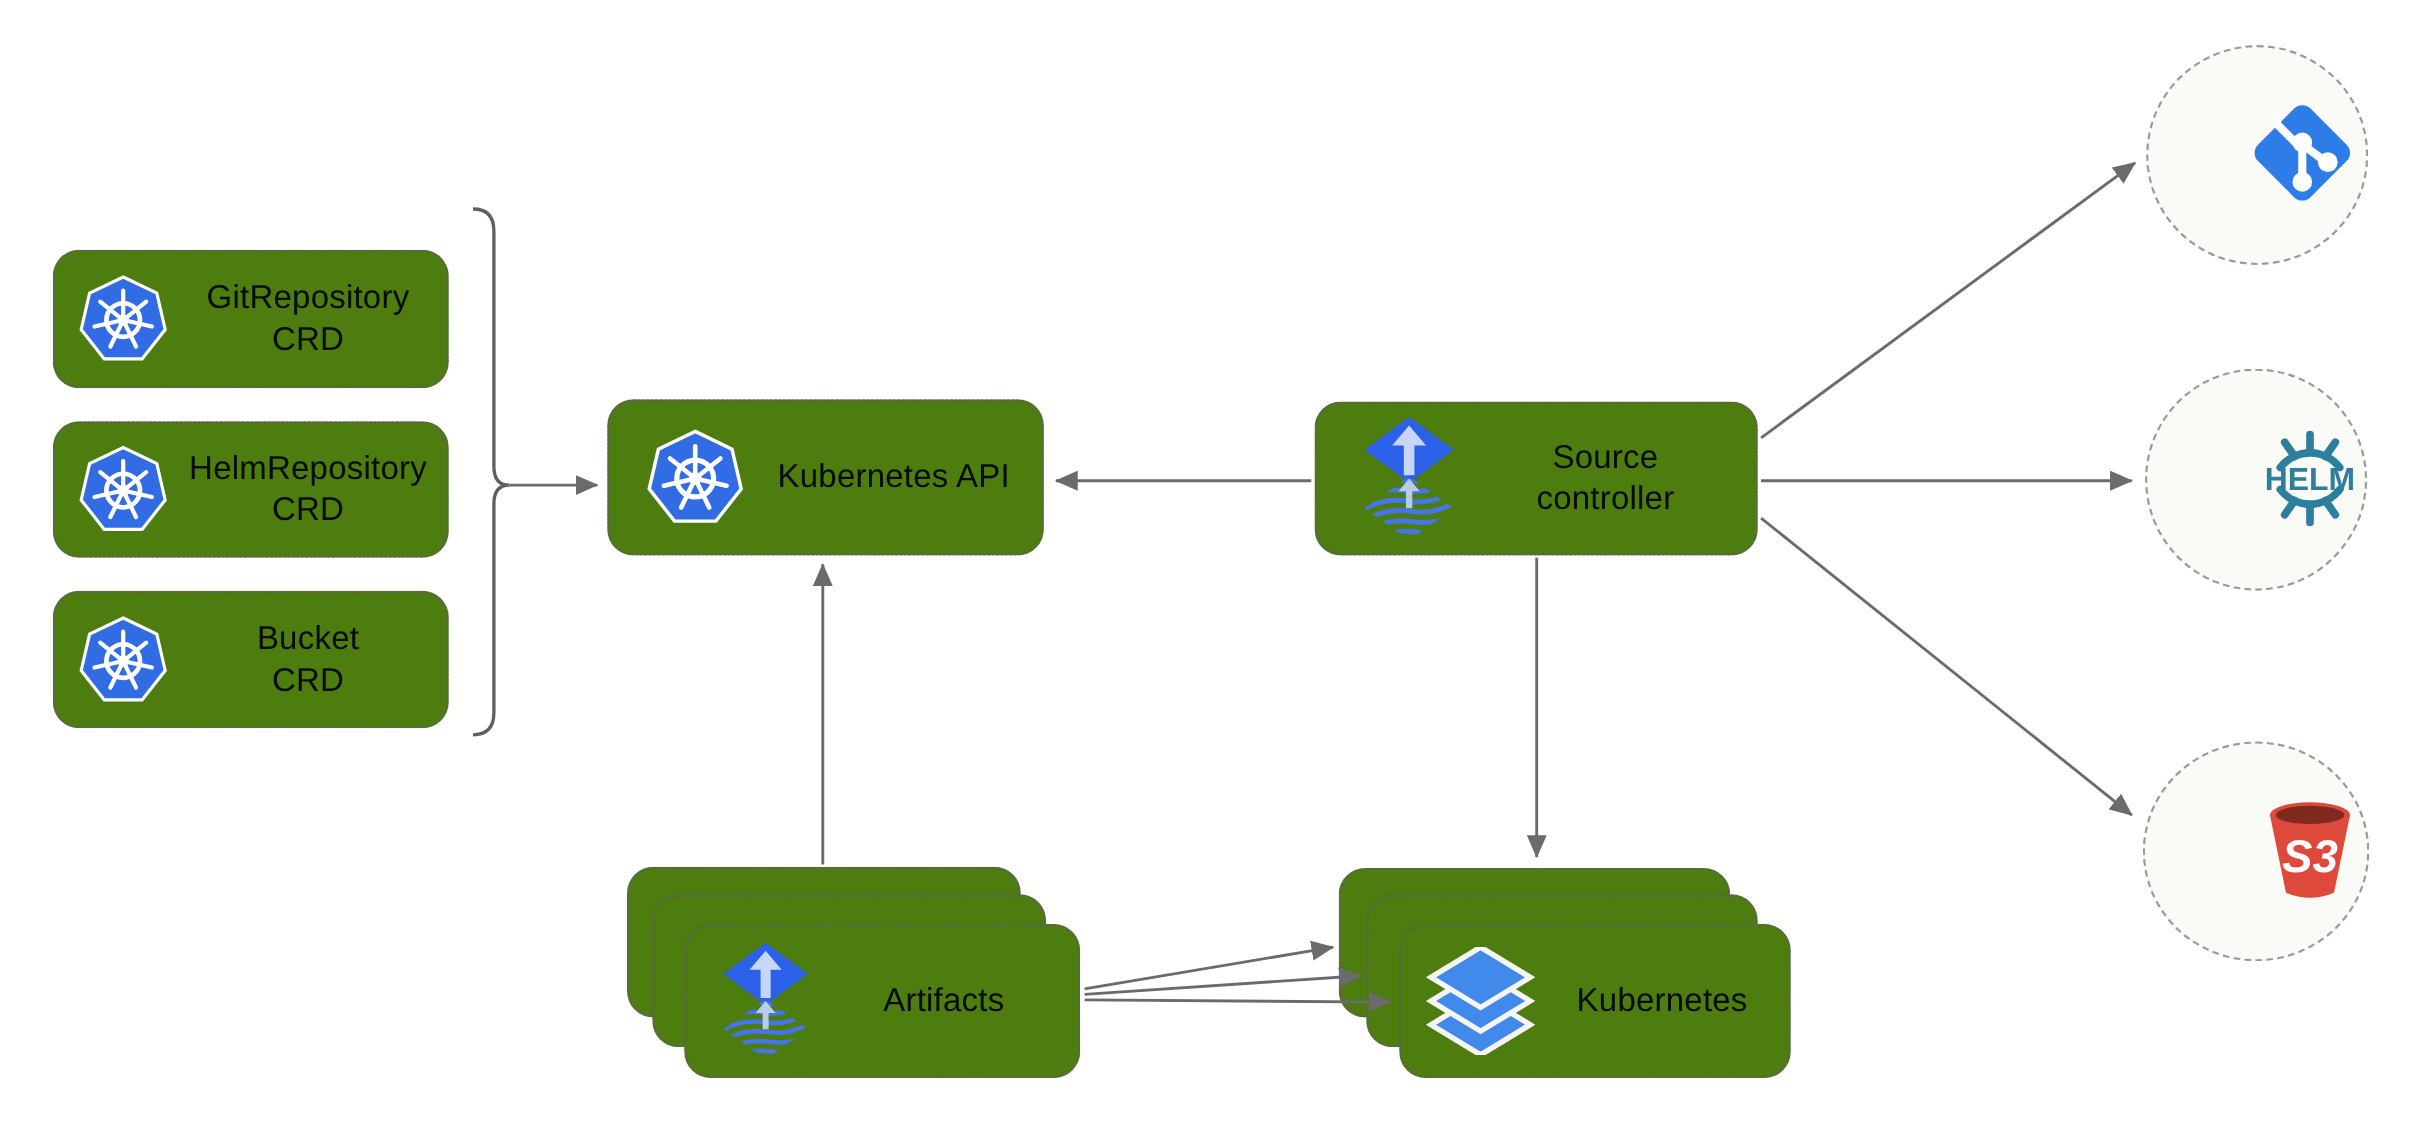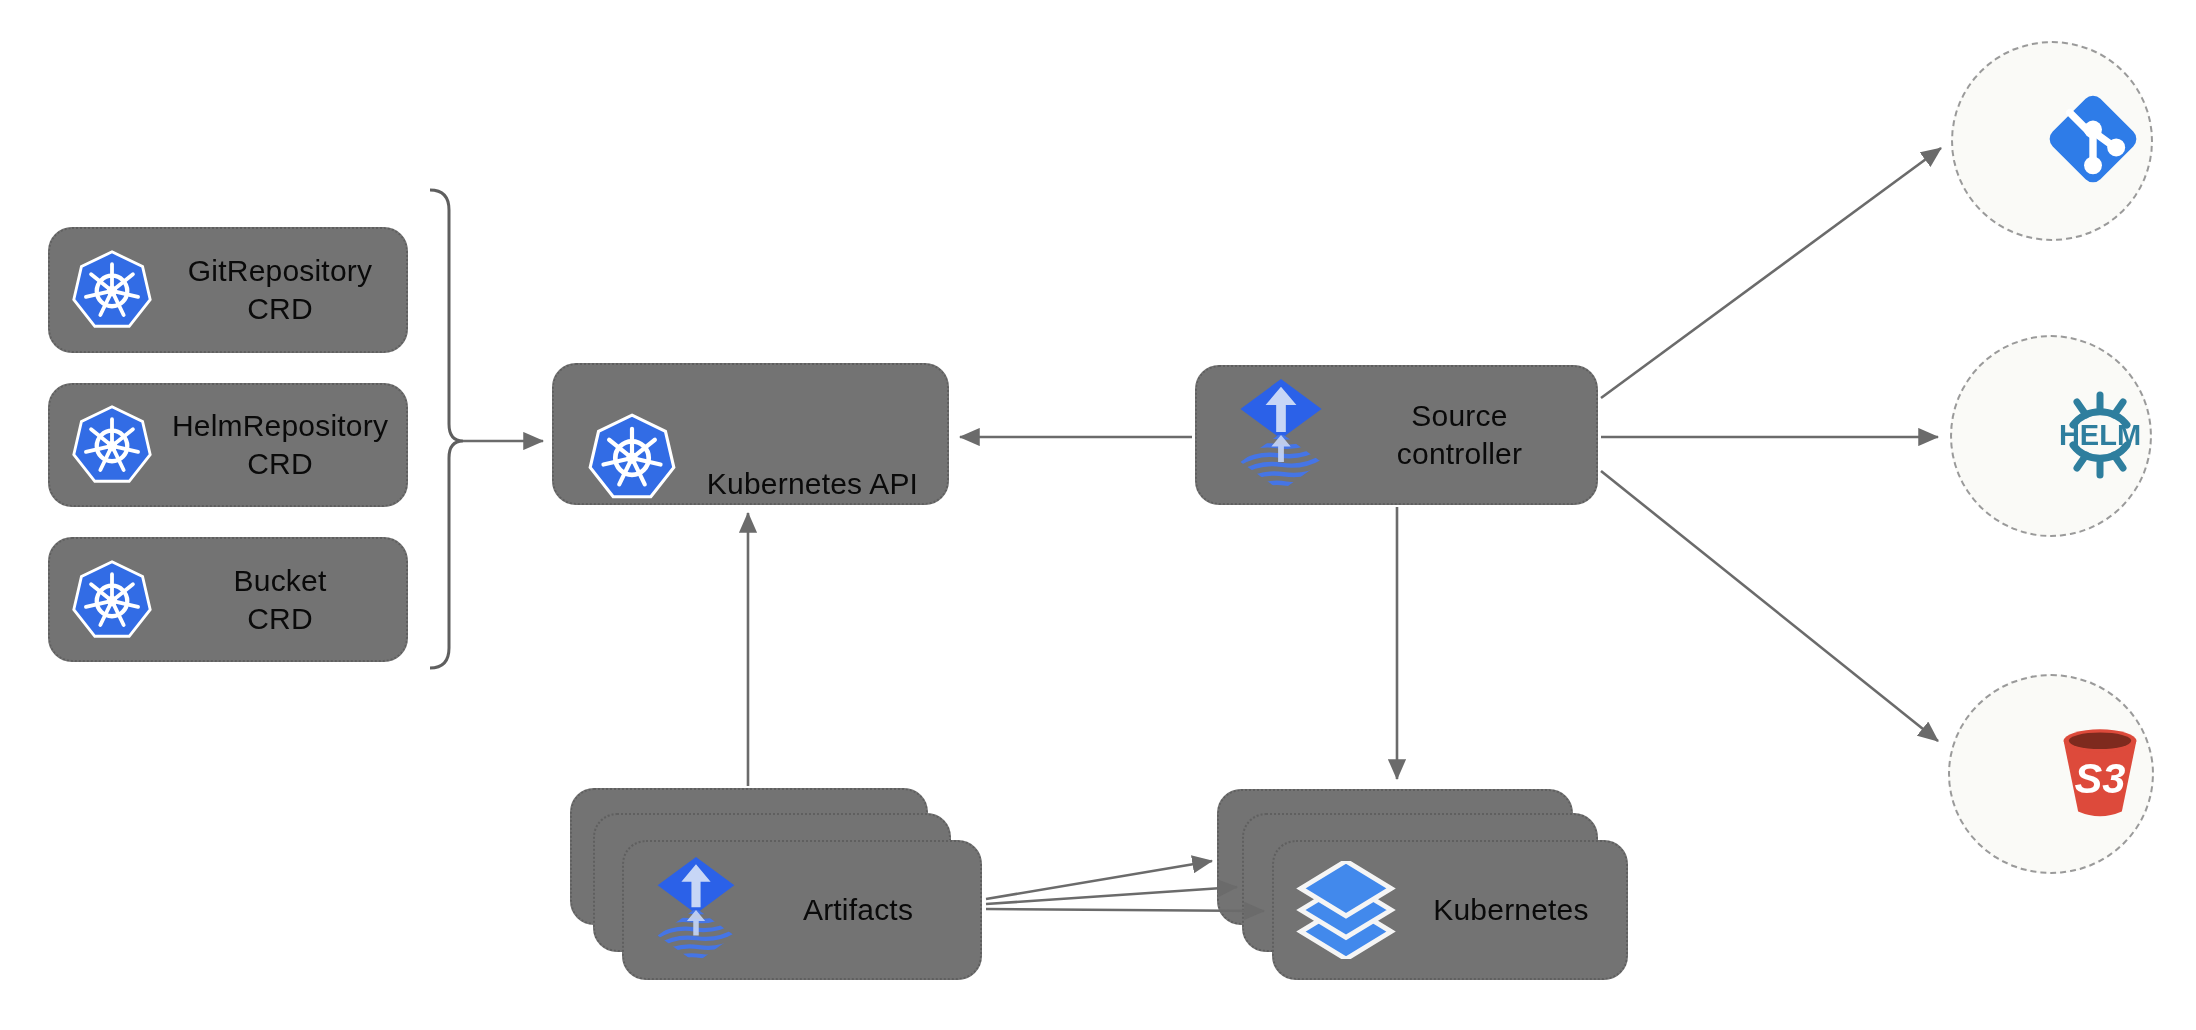--- a/index.html
+++ b/index.html
@@ -2,21 +2,21 @@
 <html><head>
 <meta charset="utf-8">
 <style>
   html,body { margin:0; padding:0; background:#ffffff; }
   .canvas {
     position:relative; width:2196px; height:1030px; background:#ffffff;
     font-family:"Liberation Sans", sans-serif; overflow:hidden;
   }
   .node {
     position:absolute; box-sizing:border-box;
-    background:#737373; border:2.5px dotted #5F5F5F; border-radius:24px;
+    background:#4d7c0f; border:2.5px dotted #5F5F5F; border-radius:24px;
     display:flex; align-items:center;
   }
   .node .icon { flex:0 0 auto; display:flex; align-items:center; justify-content:center; }
   .node .label {
     flex:1 1 auto; text-align:center; color:#0a0a0a;
     font-size:30px; line-height:38px; letter-spacing:0.2px;
   }
   .node .label span { display:block; }
   .circle {
     position:absolute; box-sizing:border-box;
@@ -98,21 +98,21 @@
         <circle cx="44" cy="45" r="16" fill="none" stroke="#ffffff" stroke-width="4.5"></circle>
         <circle cx="44" cy="45" r="5.5" fill="#ffffff"></circle>
       </svg>
     </span>
     <span class="label">
       <span>Bucket</span>
       <span>CRD</span>
     </span>
   </div>
 
-  <div class="node" style="left:552px; top:363px; width:397px; height:142px; padding-left:32px;align-items:flex-end;">
+  <div class="node" style="left:552px; top:363px; width:397px; height:142px; padding-left:32px;">
     <span class="icon">
       <svg width="92" height="92" viewBox="0 0 88 88">
         <polygon points="44,4 76,19.4 84,54 62,82 26,82 4,54 12,19.4" fill="#326CE5" stroke="#ffffff" stroke-width="3"></polygon>
         <g stroke="#ffffff" stroke-width="4" stroke-linecap="round">
           <line x1="44" y1="45" x2="44" y2="17"></line>
             <line x1="44" y1="45" x2="65.9" y2="27.5"></line>
           <line x1="44" y1="45" x2="71.3" y2="51.2"></line>
             <line x1="44" y1="45" x2="56.2" y2="70.2"></line>
           <line x1="44" y1="45" x2="31.8" y2="70.2"></line>
             <line x1="44" y1="45" x2="16.7" y2="51.2"></line>

